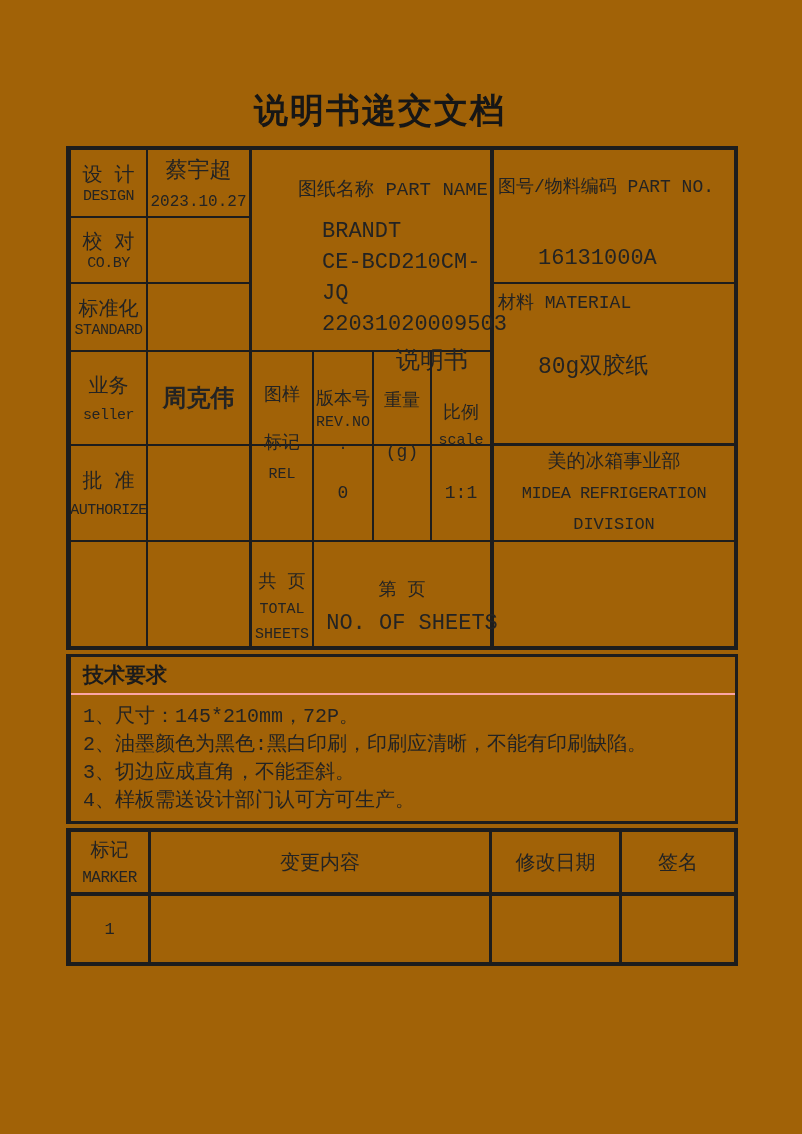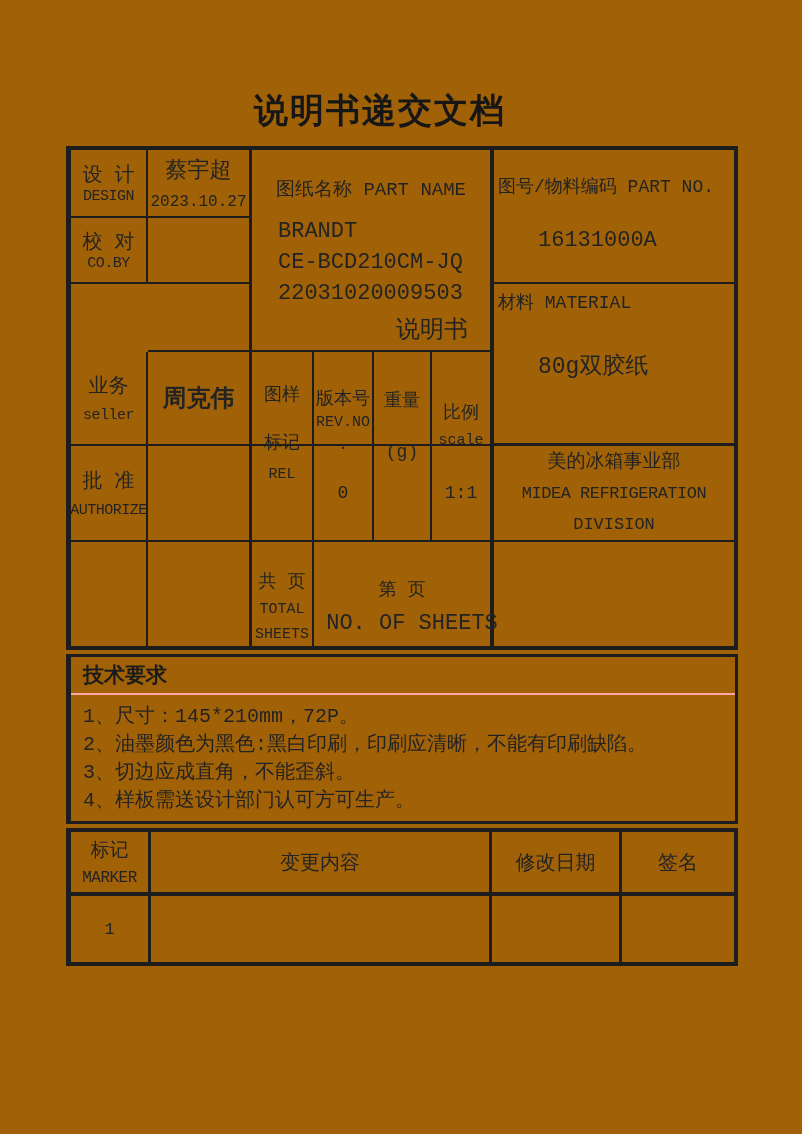--- a/index.html
+++ b/index.html
@@ -65,20 +65,24 @@
   <div class="t1">
 
     <div class="cell br2 bb2" style="left:0;top:0;width:77px;height:68px;">
       <span class="cn">设 计</span>
       <span class="en">DESIGN</span>
     </div>
     <div class="cell br2 bb2" style="left:0;top:68px;width:77px;height:66px;">
       <span class="cn">校 对</span>
       <span class="en">CO.BY</span>
     </div>
+    <div class="cell br2 bb2" style="left:0;top:134px;width:77px;height:68px;">
+      <span class="cn">标准化</span>
+      <span class="en">STANDARD</span>
+    </div>
     <div class="cell br2 bb2" style="left:0;top:202px;width:77px;height:94px;gap:8px;">
       <span class="cn">业务</span>
       <span class="en">seller</span>
     </div>
     <div class="cell br2 bb2" style="left:0;top:296px;width:77px;height:96px;gap:8px;">
       <span class="cn">批 准</span>
       <span class="en">AUTHORIZE</span>
     </div>
     <div class="cell br2" style="left:0;top:392px;width:77px;height:104px;"></div>
 
@@ -87,21 +91,21 @@
       <span class="date-val">2023.10.27</span>
     </div>
     <div class="cell br3 bb2" style="left:77px;top:68px;width:104px;height:66px;"></div>
     <div class="cell br3 bb2" style="left:77px;top:134px;width:104px;height:68px;"></div>
     <div class="cell br3 bb2" style="left:77px;top:202px;width:104px;height:94px;">
       <span class="big-val">周克伟</span>
     </div>
     <div class="cell br3 bb2" style="left:77px;top:296px;width:104px;height:96px;"></div>
     <div class="cell br3" style="left:77px;top:392px;width:104px;height:104px;"></div>
 
-    <div class="cell br4 bb2 pn-block" style="left:181px;top:0;width:242px;height:202px;">
+    <div class="cell br4 bb2 pn-block" style="left:181px;top:0;width:242px;height:202px;padding-left:44px;">
       <div class="pn-label">图纸名称 PART NAME</div>
       <div class="pn-lines">
         <div>BRANDT</div>
         <div>CE-BCD210CM-JQ</div>
         <div>22031020009503</div>
       </div>
       <div class="pn-suffix">说明书</div>
     </div>
 
     <div class="cell br2 bb2" style="left:181px;top:202px;width:62px;height:94px;justify-content:flex-start;padding-top:6px;">
@@ -139,21 +143,21 @@
       <span class="sub-en">TOTAL</span>
       <span class="sub-en">SHEETS</span>
     </div>
     <div class="cell br4" style="left:243px;top:392px;width:180px;height:104px;gap:10px;">
       <span class="sub-cn">第 页</span>
       <span style="font-size:22px;white-space:nowrap;margin-left:20px;">NO. OF SHEETS</span>
     </div>
 
     <div class="cell bb2 pn-block" style="left:423px;top:0;width:240px;height:134px;gap:24px;">
       <div class="r-label" style="padding-top:24px;line-height:26px;">图号/物料编码 PART NO.</div>
-      <div style="font-size:22px;padding-left:44px;margin-top:4px;">16131000A</div>
+      <div style="font-size:22px;padding-left:44px;margin-top:22px;">16131000A</div>
     </div>
 
     <div class="cell bb3 pn-block" style="left:423px;top:134px;width:240px;height:162px;">
       <div class="r-label" style="padding-top:6px;line-height:26px;">材料 MATERIAL</div>
       <div style="font-size:23px;padding-left:44px;margin-top:34px;">80g双胶纸</div>
     </div>
 
     <div class="cell bb2" style="left:423px;top:296px;width:240px;height:96px;">
       <div style="font-size:19px;line-height:32px;">美的冰箱事业部</div>
       <div style="font-size:17px;line-height:32px;letter-spacing:-0.5px;">MIDEA REFRIGERATION</div>

